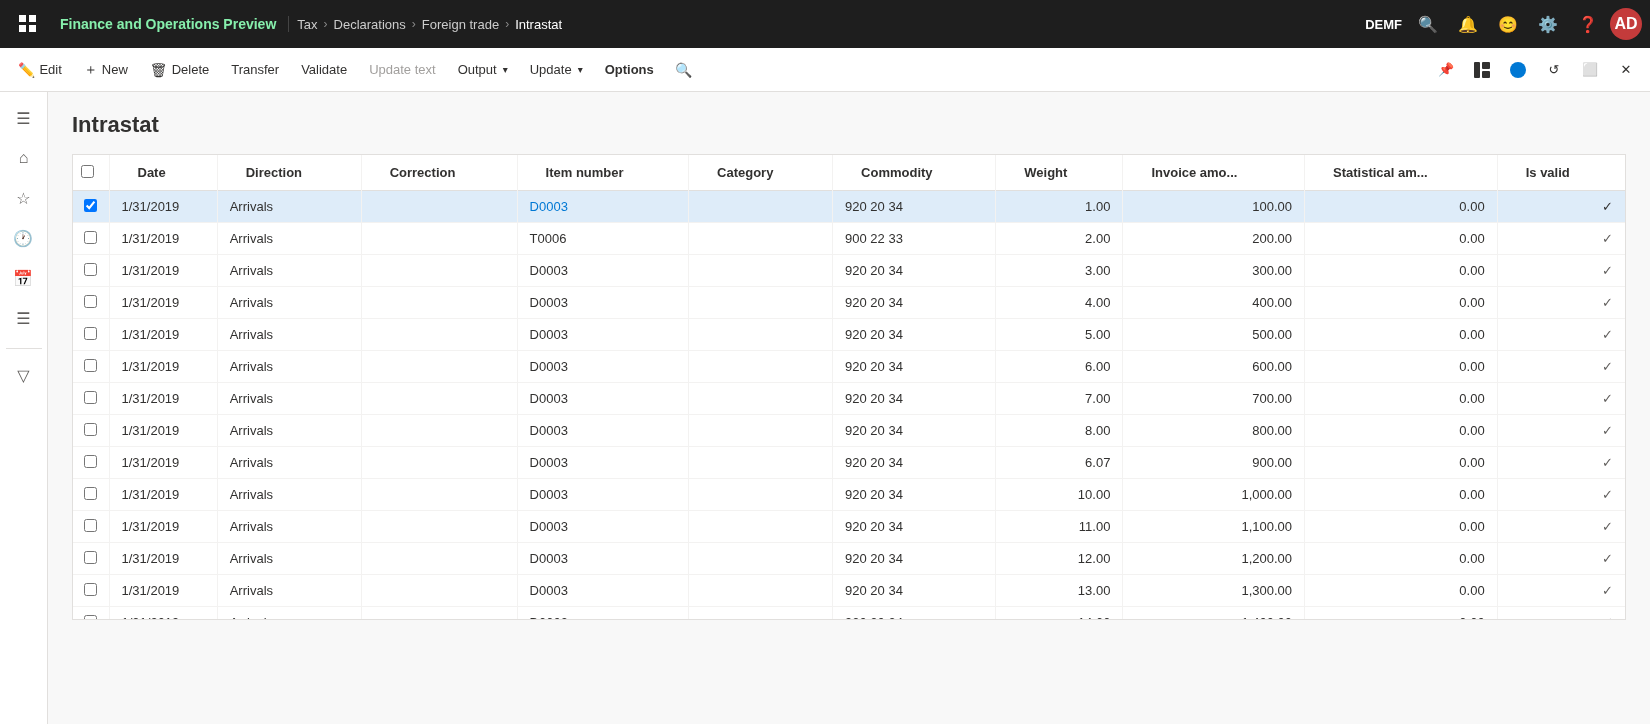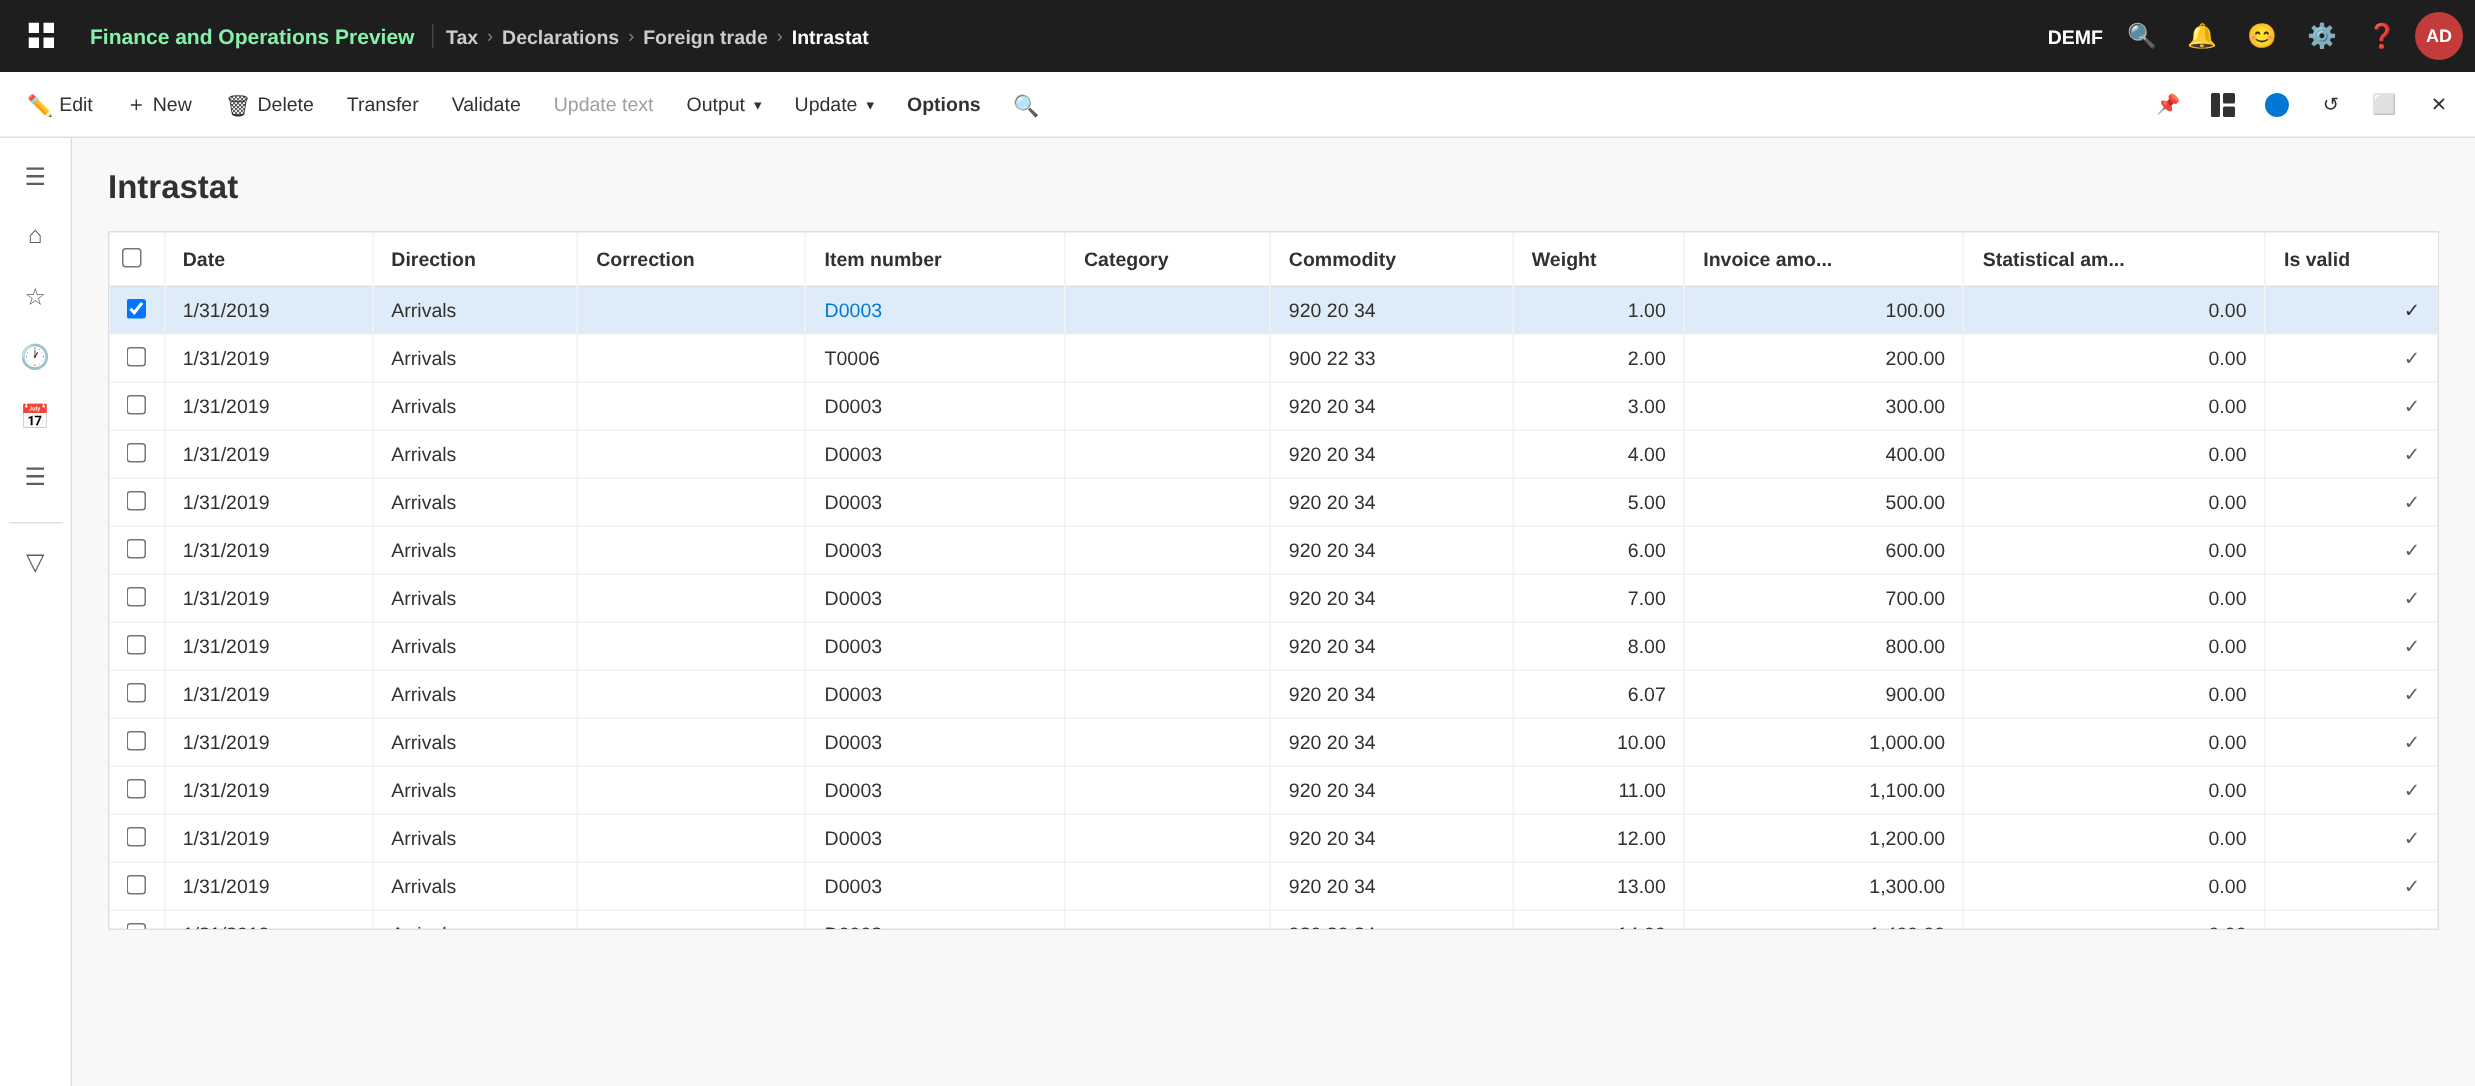--- a/index.html
+++ b/index.html
@@ -5,27 +5,27 @@
     * { margin: 0; padding: 0; box-sizing: border-box; }
     body { font-family: 'Segoe UI', sans-serif; font-size: 13px; background: #f3f2f1; color: #323130; width: 1650px; height: 724px; overflow: hidden; }
 
     
     .top-nav {
       display: flex; align-items: center; background: #1e1e1e; color: #fff; height: 48px; padding: 0 8px;
     }
     .top-nav .app-grid-icon { width: 40px; height: 48px; display: flex; align-items: center; justify-content: center; cursor: pointer; }
     .top-nav .app-title { font-size: 14px; font-weight: 600; color: #86efac; padding: 0 12px; border-right: 1px solid #444; }
     .top-nav .breadcrumb { display: flex; align-items: center; padding: 0 8px; font-size: 13px; color: #ccc; }
-    .top-nav .breadcrumb-item { color: #ccc; font-weight: bold; }
+    .top-nav .breadcrumb-item { color: #ccc; }
     .top-nav .breadcrumb-sep { margin: 0 6px; color: #888; font-size: 12px; }
     .top-nav .breadcrumb-item.active { color: #fff; }
     .top-nav .nav-right { margin-left: auto; display: flex; align-items: center; gap: 4px; }
     .top-nav .nav-icon { width: 36px; height: 36px; display: flex; align-items: center; justify-content: center; color: #ccc; cursor: pointer; font-size: 16px; border-radius: 2px; }
     .top-nav .company-label { color: #fff; font-size: 13px; font-weight: 600; margin-right: 4px; }
-    .top-nav .avatar { width: 32px; height: 32px; border-radius: 50%; background: #c43b3b; color: #fff; display: flex; align-items: center; justify-content: center; font-size: 12px; font-weight: 600; }
+    .top-nav .avatar { width: 32px; height: 32px; border-radius: 50%; background: #c43b3b; color: #fff; display: flex; align-items: center; justify-content: center; font-size: 16px; font-weight: 600; }
 
     
     .action-bar {
       display: flex; align-items: center; background: #fff; border-bottom: 1px solid #e1dfdd; height: 44px; padding: 0 8px; gap: 2px;
     }
     .action-btn {
       display: flex; align-items: center; gap: 4px; padding: 6px 10px; border: none; background: transparent; cursor: pointer; color: #323130; font-size: 13px; border-radius: 2px; white-space: nowrap;
     }
     .action-btn .btn-icon { font-size: 14px; color: #323130; }
     .action-btn.has-dropdown::after { content: '▾'; font-size: 10px; margin-left: 2px; }
@@ -46,21 +46,21 @@
     
     .tabs { display: flex; border-bottom: 1px solid #e1dfdd; margin-bottom: 16px; }
     .tab { padding: 8px 16px; cursor: pointer; font-size: 13px; color: #605e5c; border-bottom: 2px solid transparent; }
     .tab.active { color: #0078d4; border-bottom: 2px solid #0078d4; font-weight: 600; }
 
     
     .table-container { background: #fff; border: 1px solid #e1dfdd; }
     table { width: 100%; border-collapse: collapse; font-size: 13px; }
     thead tr { background: #fff; border-bottom: 1px solid #e1dfdd; }
     thead th {
-      padding: 10px 12px; text-align: left; font-weight: 600; color: #323130; white-space: nowrap; cursor: pointer; user-select: none; border-right: 1px solid #f3f2f1;
+      padding: 10px 28px; text-align: left; font-weight: 600; color: #323130; white-space: nowrap; cursor: pointer; user-select: none; border-right: 1px solid #f3f2f1;
     }
     thead th:last-child { border-right: none; }
     thead th.check-col { width: 36px; padding: 0 8px; }
     thead th.right { text-align: left; }
 
     tbody tr { border-bottom: 1px solid #f3f2f1; }
     tbody tr.selected { background: #deecf9; }
     tbody tr.selected td { color: #323130; }
 
     tbody td { padding: 8px 12px; color: #323130; white-space: nowrap; border-right: 1px solid #f3f2f1; }

